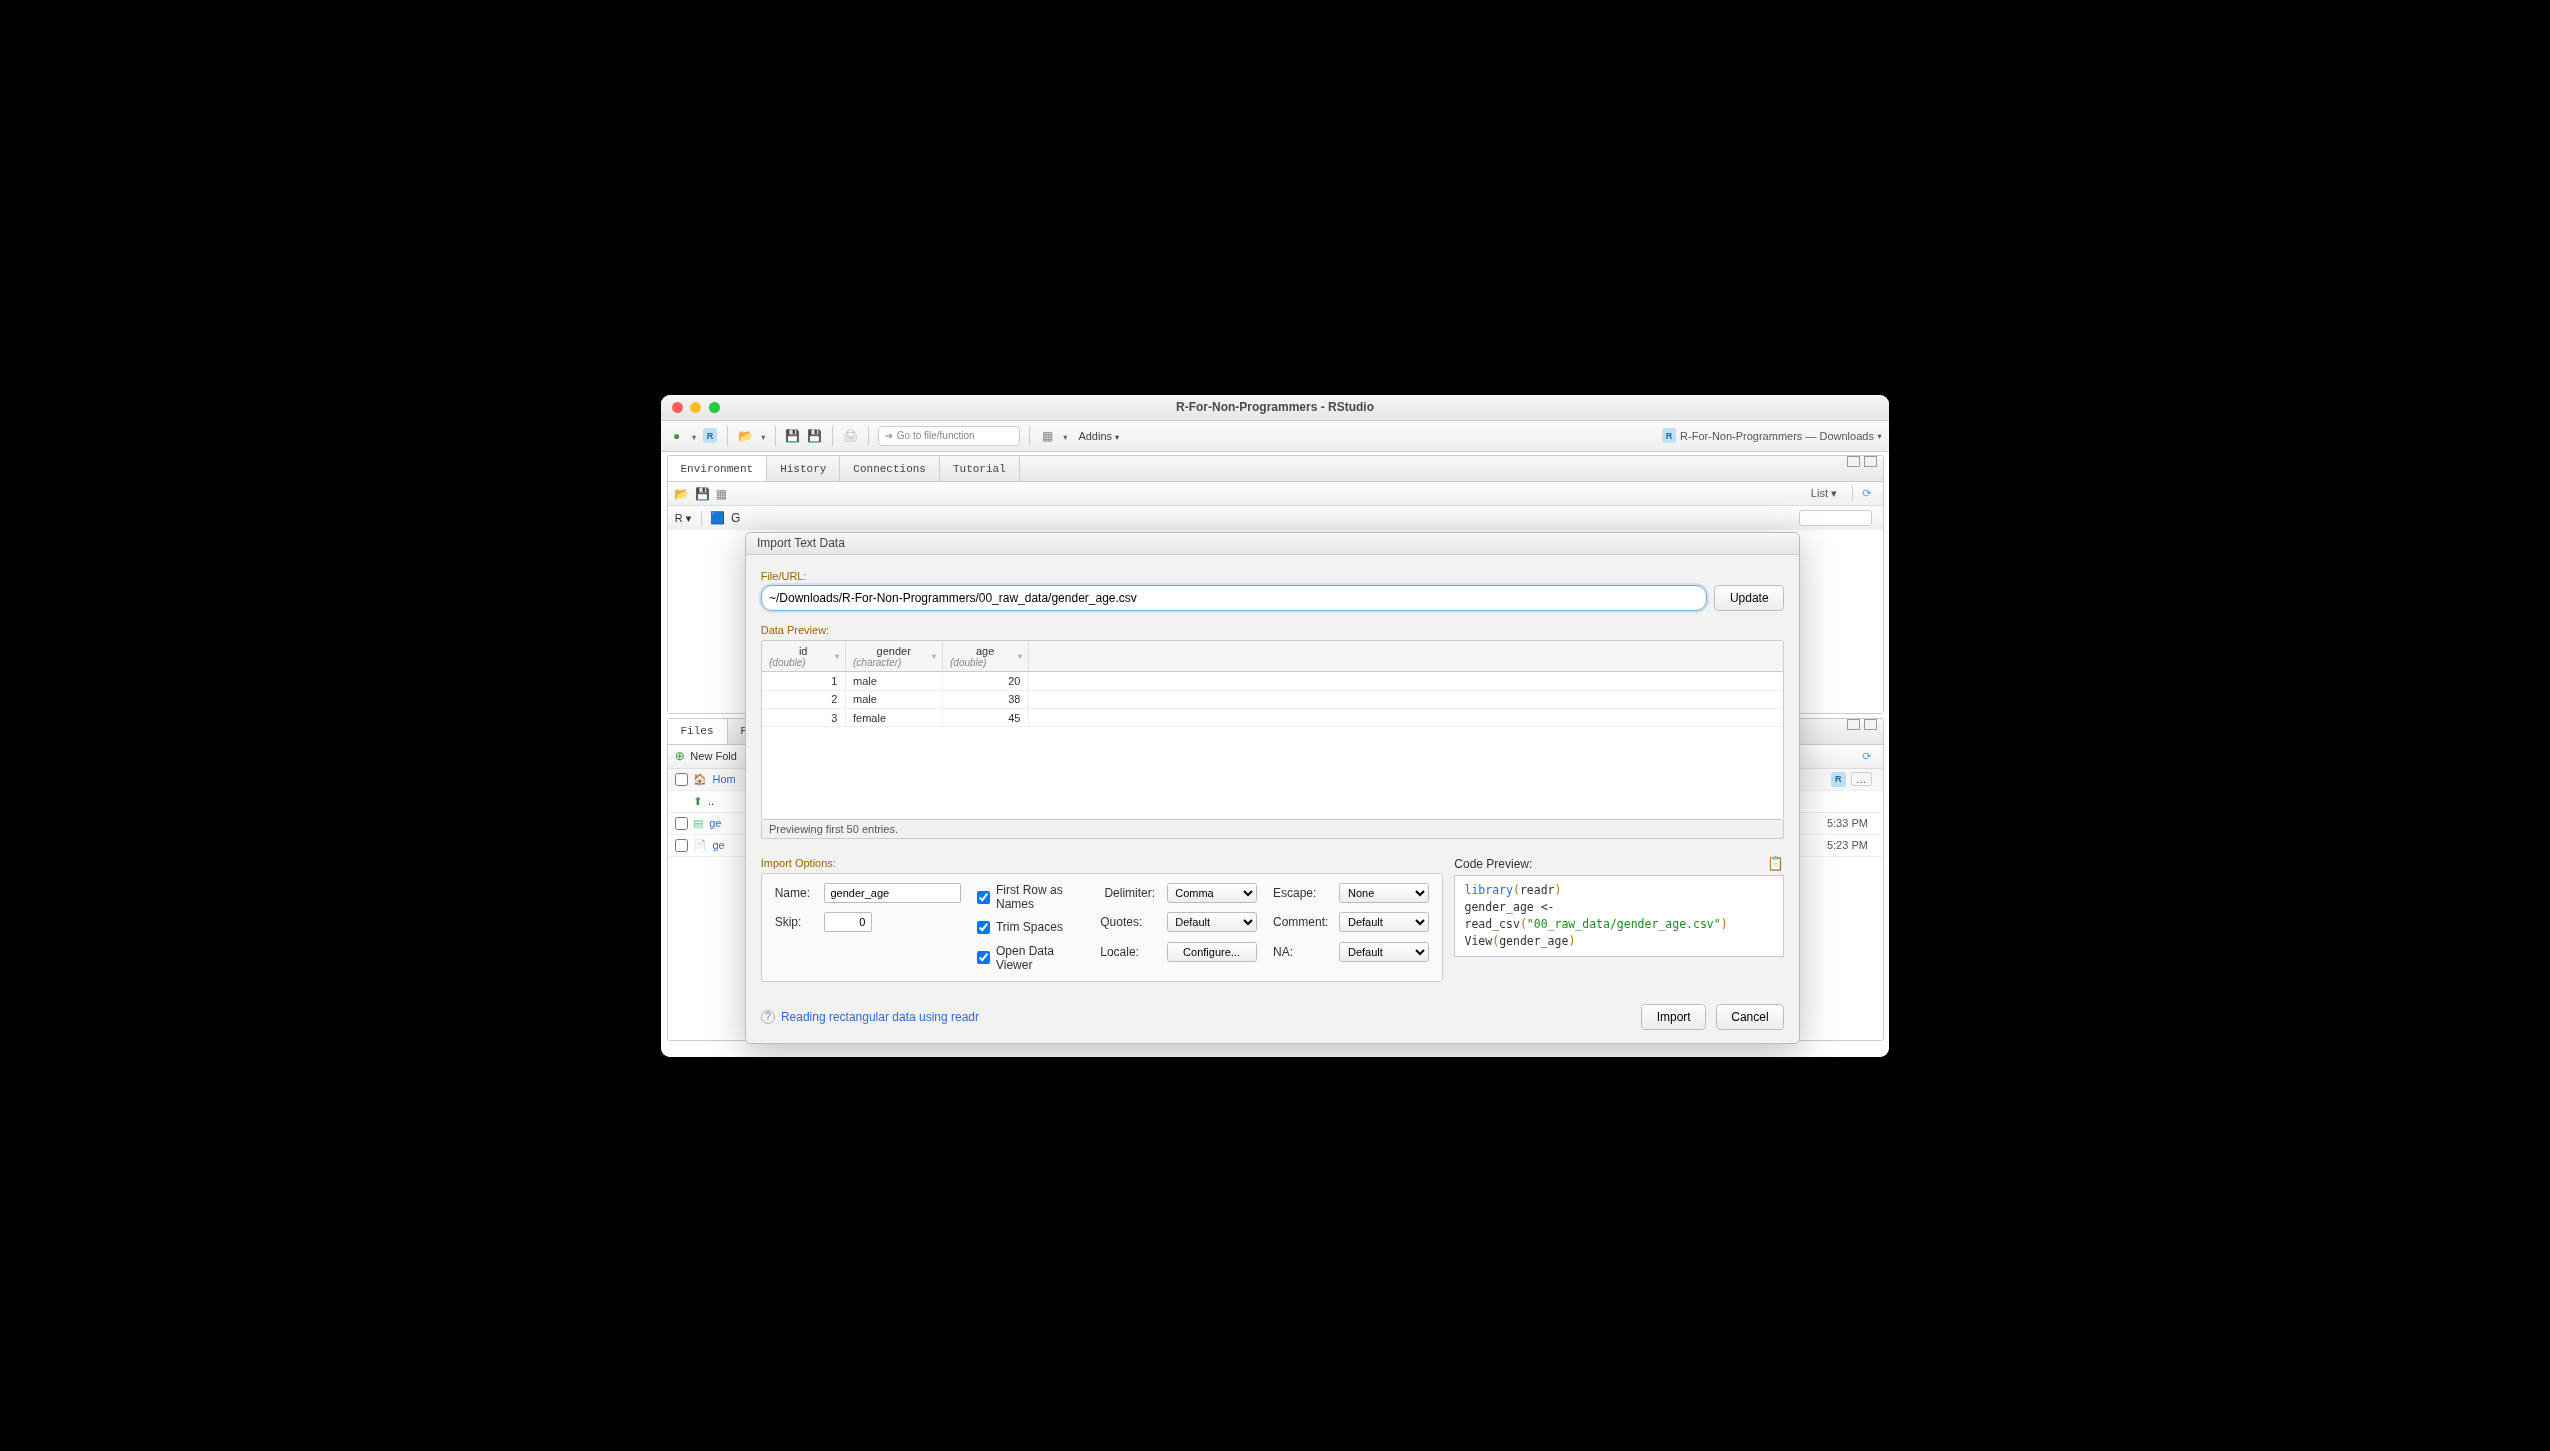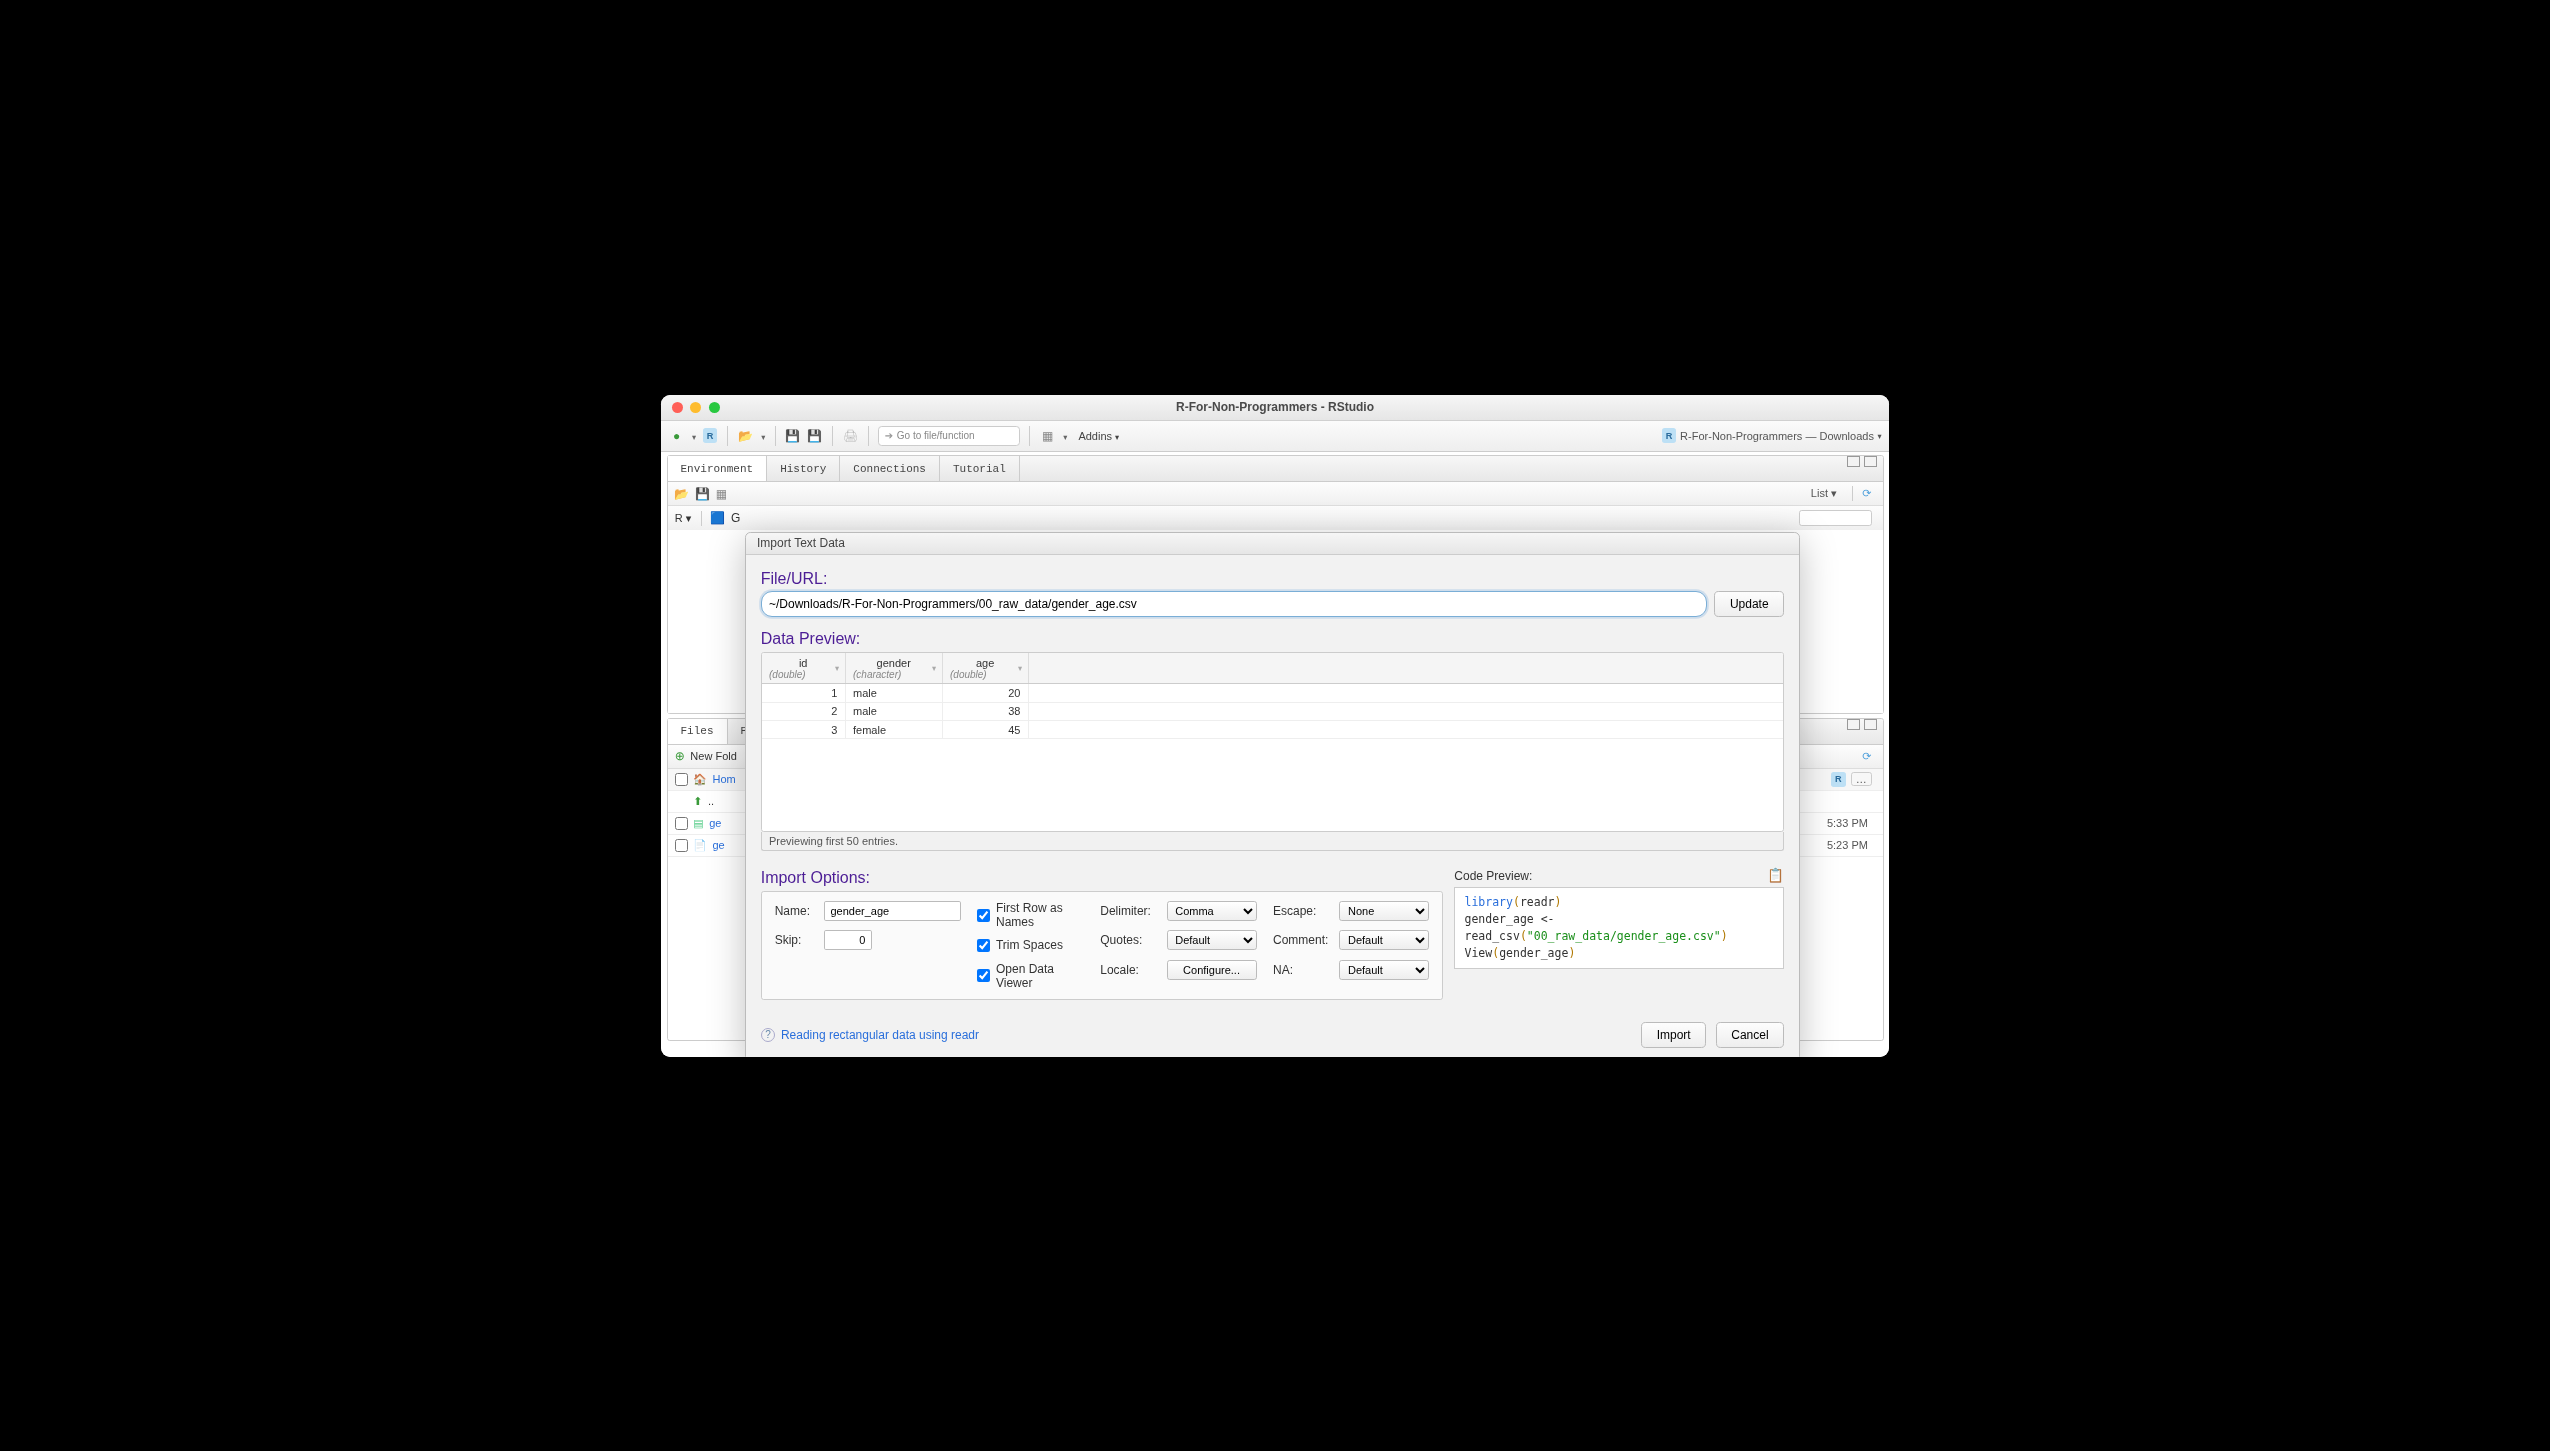--- a/index.html
+++ b/index.html
@@ -81,21 +81,21 @@
   .wc { width:13px; height:11px; border:0.9px solid #999; background:#f3f3f3;}
 
   
   .dialog {
     position:absolute; left:84px; top:80px; width:1055px; background:#f2f2f2;
     border:0.9px solid #bbb; border-radius:5.5px; box-shadow:0 9.2px 37px rgba(0,0,0,0.25);
     z-index:50;
   }
   .dlg-title { background:linear-gradient(#f6f6f6,#e6e6e6); border-bottom:0.9px solid #ccc; padding:3.7px 11px; font-size:12px; color:#444; border-radius:5.5px 5.5px 0 0; font-weight:500;}
   .dlg-body { padding:9.2px 14.7px 13px 14.7px; }
-  .dlg-label { font-size:16px; color:#4c1d95; margin:5.5px 0 3.7px 0;}
+  .dlg-label { font-size:11px; color:#a16207; margin:5.5px 0 3.7px 0;}
   .dlg-row { display:flex; gap:7.3px; align-items:center;}
   .file-input {
     flex:1; height:26px; border:0.9px solid #7aaed6; border-radius:11px; padding:0 7.3px;
     font-size:12px; outline:none; background:#fff; box-shadow:0 0 0 1.8px rgba(100,160,220,0.25);
   }
   .btn {
     height:26px; padding:0 14.7px; border:0.9px solid #bbb; border-radius:4.6px;
     background:linear-gradient(#fdfdfd,#eee); font-size:12px; cursor:pointer;
   }
 
@@ -339,21 +339,21 @@
                     <input type="checkbox" checked="" style="">
                     <span>Trim Spaces</span>
                   </label>
                 <label class="chk">
                     <input type="checkbox" checked="" style="">
                     <span>Open Data Viewer</span>
                   </label>
               </div>
               <div class="opt-col">
                 <div class="opt-field">
-                    <label style="min-width:59px;">Delimiter:</label>
+                    <label style="min-width:59px;text-align:center;">Delimiter:</label>
                     <select class="sel"><option>Comma</option></select>
                   </div>
                 <div class="opt-field">
                     <label style="min-width:59px;">Quotes:</label>
                     <select class="sel"><option>Default</option></select>
                   </div>
                 <div class="opt-field">
                     <label style="min-width:59px;">Locale:</label>
                     <button class="cfg-btn">Configure...</button>
                   </div>

